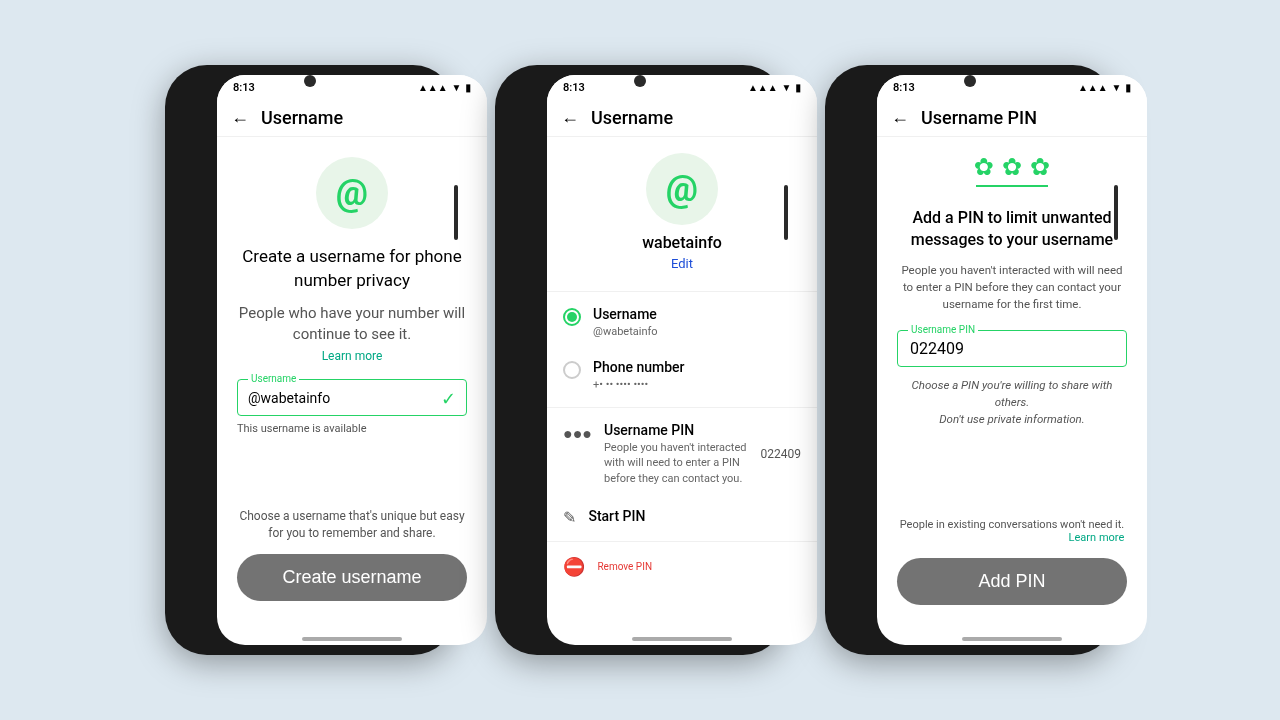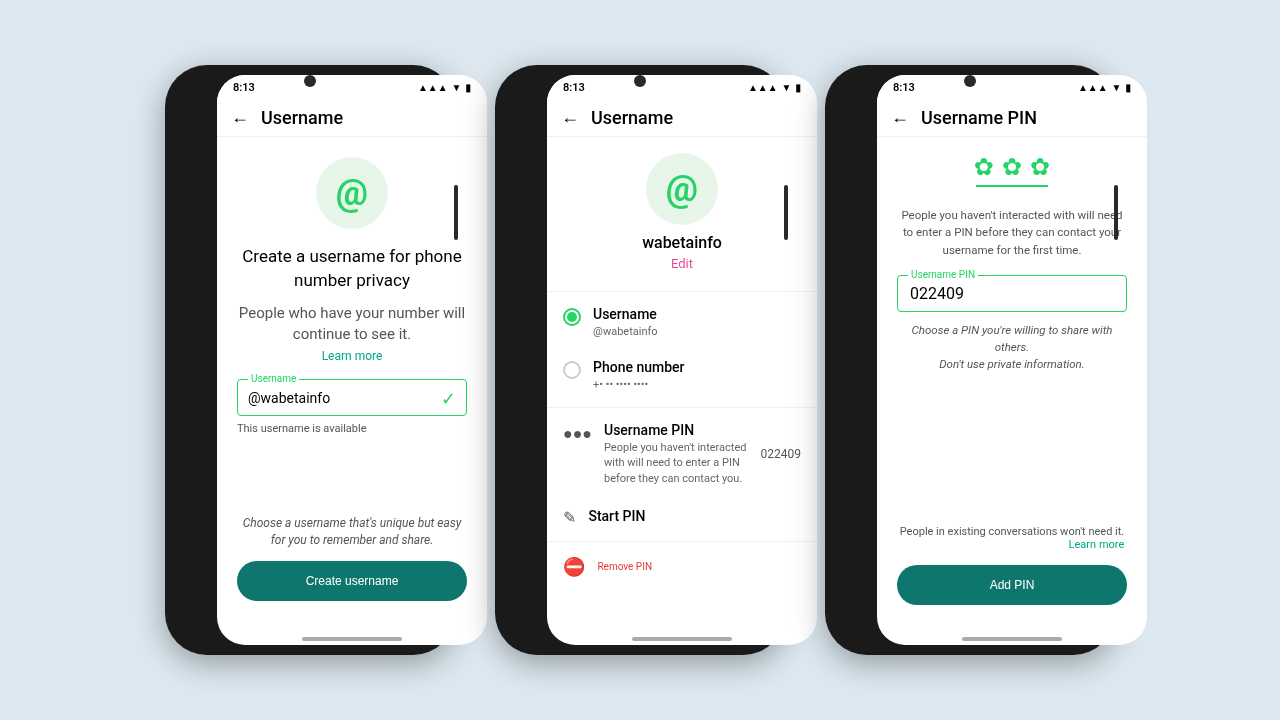--- a/index.html
+++ b/index.html
@@ -202,31 +202,30 @@
     }
 
     .spacer { flex: 1; }
 
     .bottom-hint {
       font-size: 12px;
       color: #555;
       text-align: center;
       margin-bottom: 12px;
       line-height: 1.4;
-      font-style: italic;
     }
 
     .green-button {
       width: 100%;
-      background: #0f766e;
+      background: #737373;
       color: #fff;
       border: none;
       border-radius: 24px;
       padding: 13px;
-      font-size: 12px;
+      font-size: 18px;
       font-weight: 500;
       cursor: pointer;
       margin-bottom: 10px;
     }
 
     .home-indicator {
       width: 100px;
       height: 4px;
       background: #aaa;
       border-radius: 2px;
@@ -255,21 +254,21 @@
 
     .username-display {
       font-size: 16px;
       font-weight: 500;
       color: #000;
       margin-bottom: 4px;
     }
 
     .edit-link {
       font-size: 13px;
-      color: #ec4899;
+      color: #1d4ed8;
       margin-bottom: 16px;
     }
 
     .divider {
       width: 100%;
       height: 1px;
       background: #f0f0f0;
       margin: 4px 0;
     }
 
@@ -604,20 +603,21 @@
 
       <div class="screen-content">
         <div class="phone3-content">
           <div class="pin-dots">
             <span class="pin-dot">✿</span>
             <span class="pin-dot">✿</span>
             <span class="pin-dot">✿</span>
           </div>
           <div class="pin-underline"></div>
 
+          <div class="phone3-title">Add a PIN to limit unwanted messages to your username</div>
           <div class="phone3-subtitle">People you haven't interacted with will need to enter a PIN before they can contact your username for the first time.</div>
 
           <div class="pin-input-group">
             <span class="pin-input-label">Username PIN</span>
             <div class="pin-input-value">022409</div>
           </div>
 
           <div class="pin-hint">
             <span>Choose a PIN you're willing to share with others.</span>
             <br>

